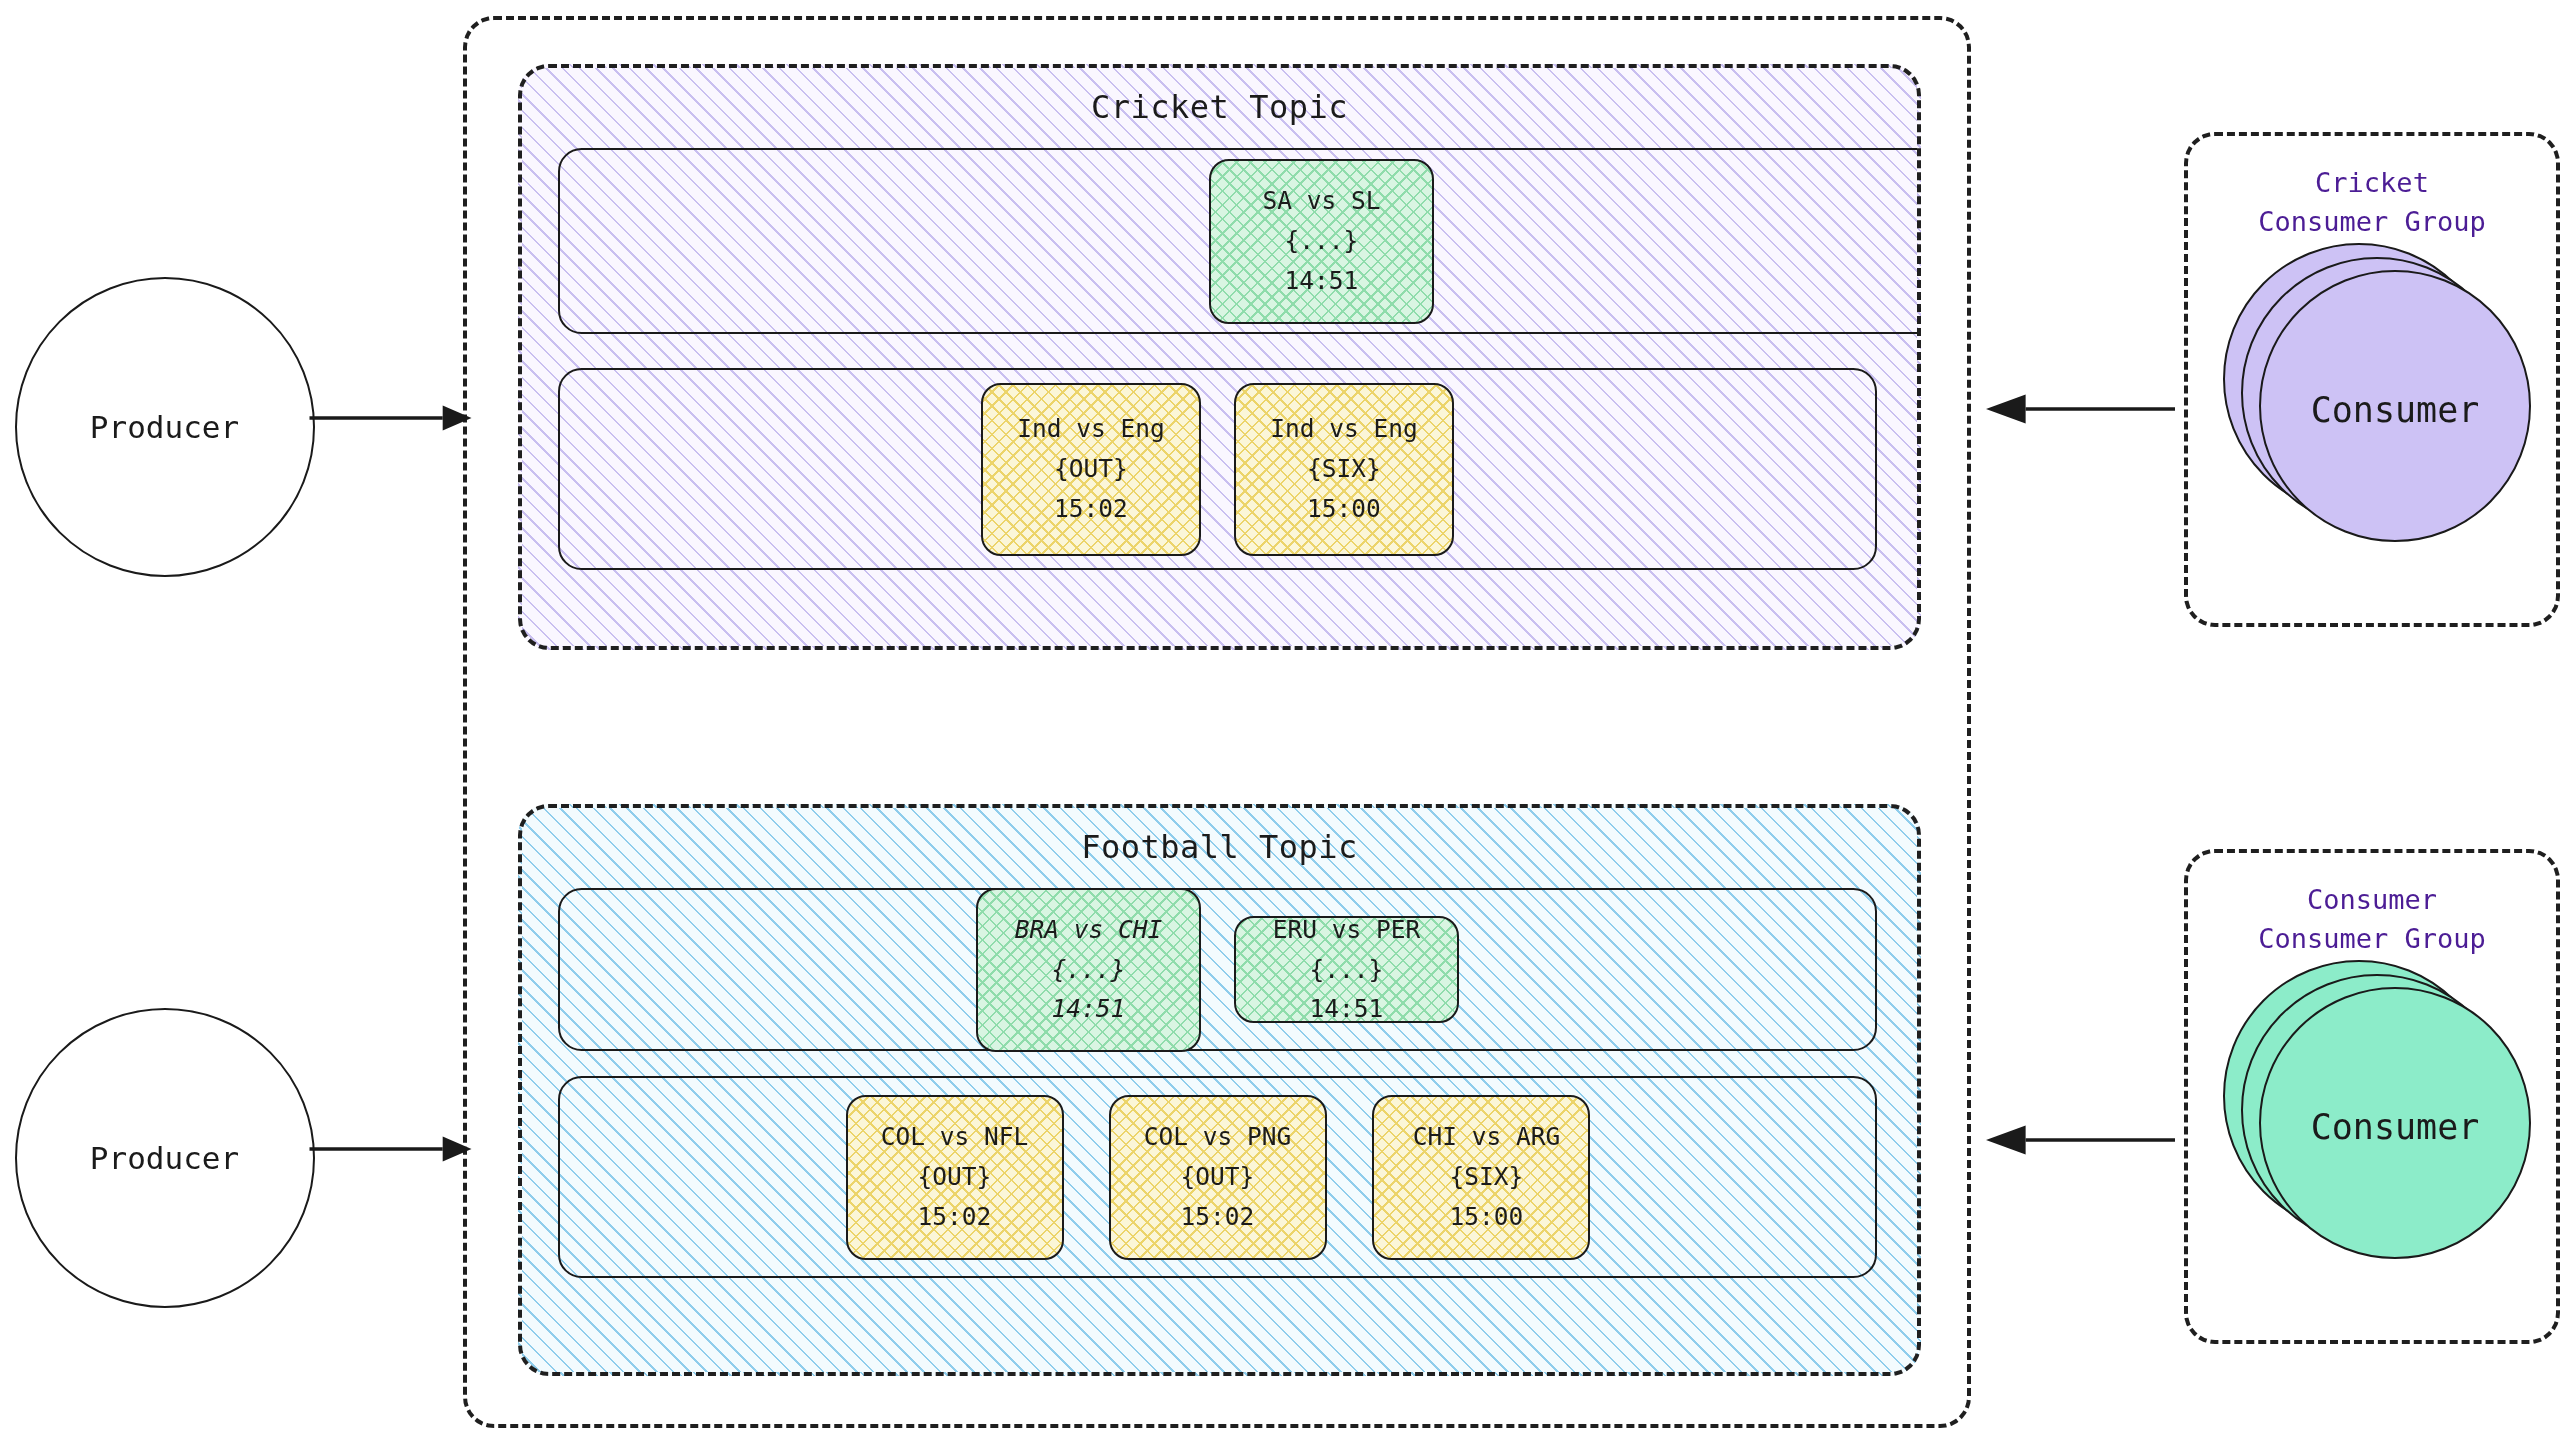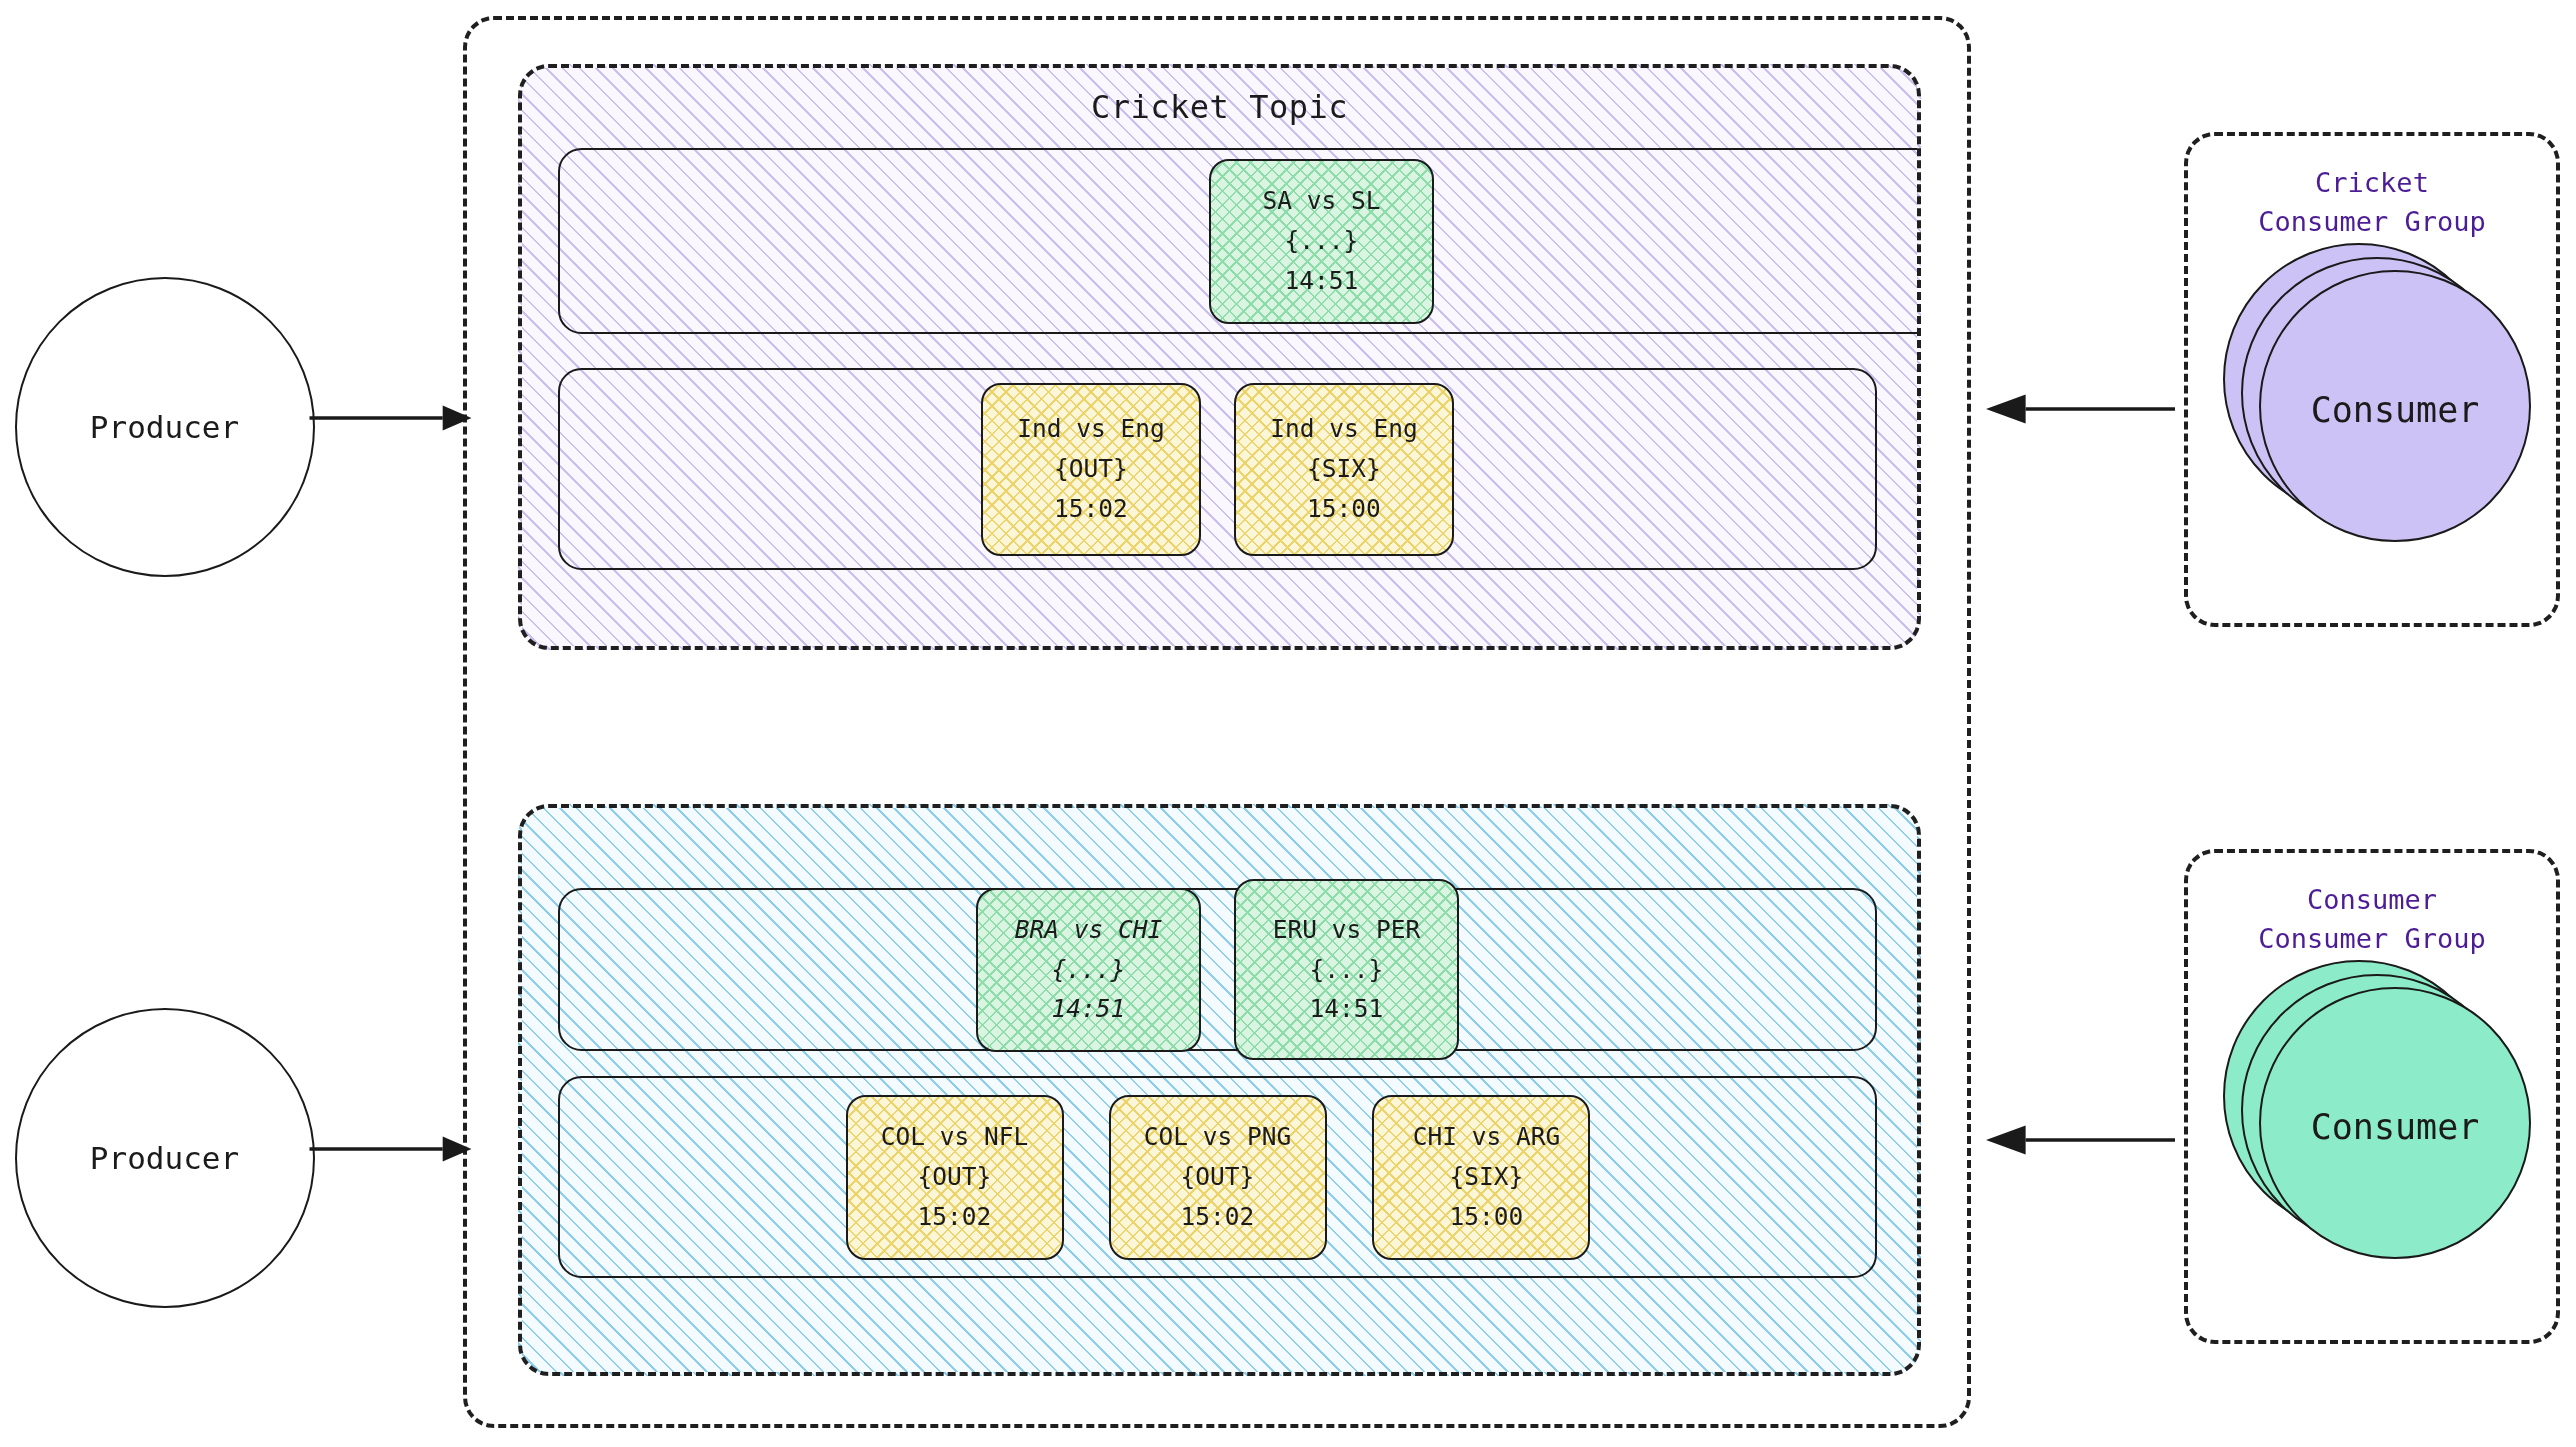--- a/index.html
+++ b/index.html
@@ -176,28 +176,29 @@
       </div>
       <div class="msg msg-yellow" style="width:220px; height:173px;">
         <span class="msg-line">Ind vs Eng</span>
         <span class="msg-line">{SIX}</span>
         <span class="msg-line">15:00</span>
       </div>
     </div>
   </div>
 
   <div class="abs topic topic-football" style="left:518px; top:804px; width:1403px; height:572px;">
+    <div class="topic-title" style="top:20px;">Football Topic</div>
 
     <div class="abs partition" style="left:36px; top:80px; width:1319px; height:163px;">
       <div class="msg msg-green" style="width:225px; height:164px;font-style:italic;">
         <span class="msg-line">BRA vs CHI</span>
         <span class="msg-line">{...}</span>
         <span class="msg-line">14:51</span>
       </div>
-      <div class="msg msg-green" style="width:225px; height:181px;">
+      <div class="msg msg-green" style="width:225px; height:107px;">
         <span class="msg-line">ERU vs PER</span>
         <span class="msg-line">{...}</span>
         <span class="msg-line">14:51</span>
       </div>
     </div>
 
     <div class="abs partition" style="left:36px; top:268px; width:1319px; height:202px; gap:45px;">
       <div class="msg msg-yellow" style="width:218px; height:165px;">
         <span class="msg-line">COL vs NFL</span>
         <span class="msg-line">{OUT}</span>

